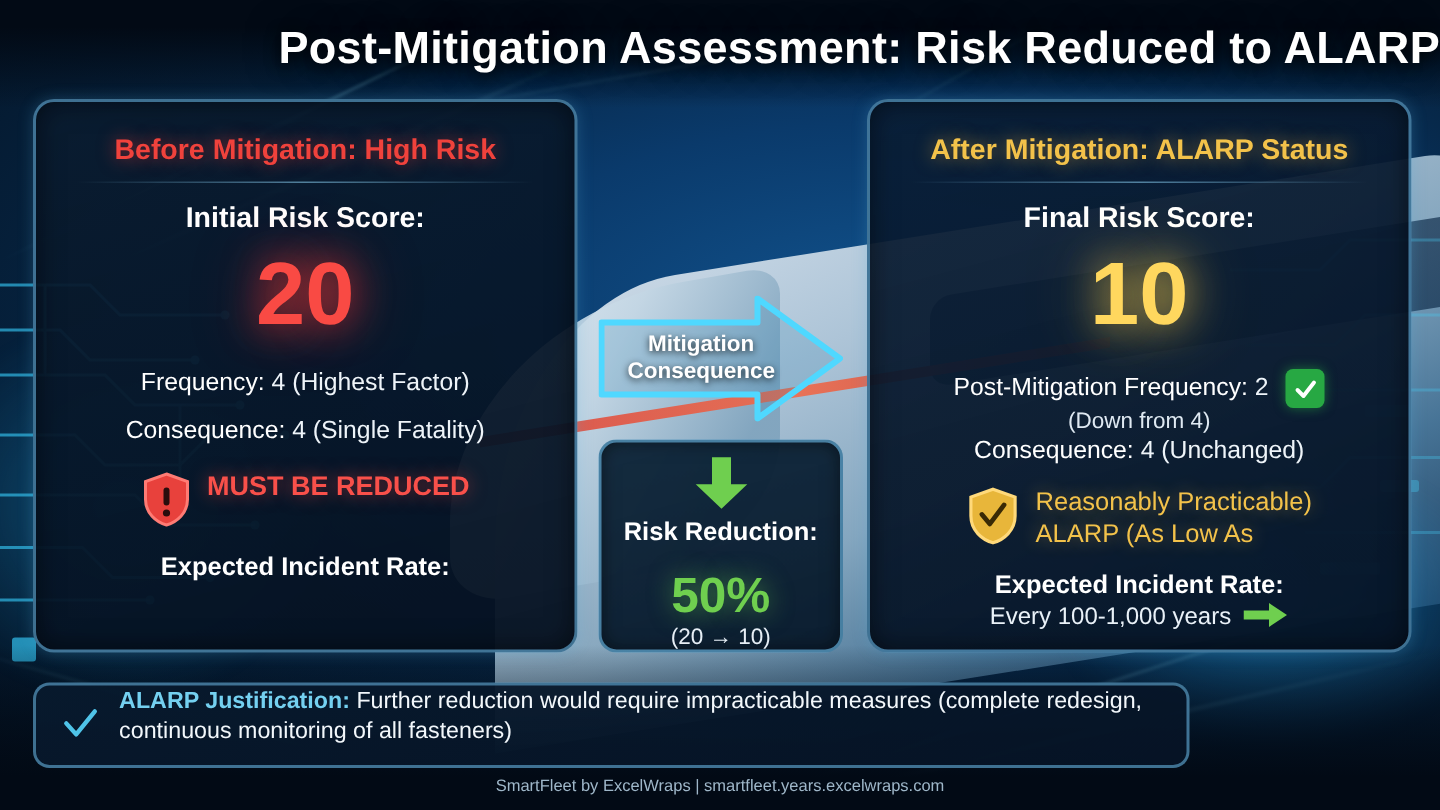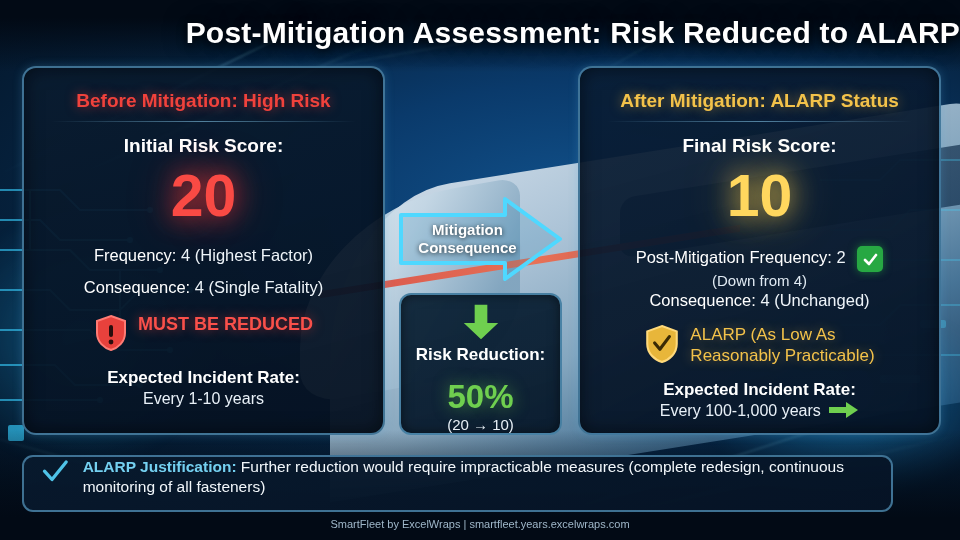--- a/index.html
+++ b/index.html
@@ -162,25 +162,25 @@
     box-shadow:0 0 12px rgba(0,0,0,.5) inset;
     display:flex; flex-direction:column; align-items:center; padding-top:8px;
   }
   #rr-label{ color:#ffffff; font-weight:bold; font-size:17px; margin-top:4px; }
   #rr-pct{ color:#6fcf4f; font-weight:bold; font-size:33px; line-height:36px; margin-top:14px;
            text-shadow:0 0 16px rgba(110,210,80,.55); }
   #rr-delta{ color:#e6eef5; font-size:15px; margin-top:1px; }
 
   
   #just-bar{
-    position:absolute; z-index:6; left:22px; top:455px; width:871px; height:57px;
+    position:absolute; z-index:6; left:22px; top:455px; width:771px; height:57px;
     background:linear-gradient(165deg, rgba(8,26,46,.93), rgba(6,20,38,.95));
     border:2px solid rgba(110,190,235,.55);
     border-radius:11px;
-    display:flex; align-items:flex-start; gap:14px; padding:0 18px;
+    display:flex; align-items:flex-end; gap:14px; padding:12px 18px;
   }
   #just-text{
     color:#f2f7fb; font-size:15.5px; line-height:20px;
   }
   #just-text b{ color:#74d0f0; font-weight:bold; }
   #footer{
     position:absolute; z-index:6; left:0; right:0; top:518px;
     text-align:center; color:#9fb7c9; font-size:11px;
   }
 </style>
@@ -270,21 +270,20 @@
     <svg width="34" height="38" viewBox="0 0 34 38">
       <path d="M17 2 L31 7 V19 C31 28 24 34 17 36 C10 34 3 28 3 19 V7 Z" fill="#e8413c" stroke="#ff7b74" stroke-width="2"></path>
       <rect x="15" y="11" width="4" height="12" rx="2" fill="#2a0d0d"></rect>
       <circle cx="17" cy="28" r="2.4" fill="#2a0d0d"></circle>
     </svg>
     <span class="badge-text" id="must-text">MUST BE REDUCED</span>
   </div>
 
   <div class="rate-block">
     <div class="rate-label">Expected Incident Rate:</div>
-    <div class="rate-value">Every 1-10 years</div>
   </div>
 </div>
 
 <div id="arrow-wrap">
   <svg width="163" height="84" viewBox="0 0 163 84">
     <path d="M2 18 H106 V2 L161 42 L106 82 V66 H2 Z" fill="rgba(30,120,170,0.18)" stroke="#4fd8ff" stroke-width="4" stroke-linejoin="round"></path>
   </svg>
   <div id="arrow-label">
     <span>Mitigation</span>
     <span>Consequence</span>
@@ -322,22 +321,22 @@
     <b>Consequence:</b>
     <span class="val">4 (Unchanged)</span>
   </div>
 
   <div class="badge-row" style="margin-top:14px">
     <svg width="36" height="40" viewBox="0 0 34 38">
       <path d="M17 2 L31 7 V19 C31 28 24 34 17 36 C10 34 3 28 3 19 V7 Z" fill="#e8b63a" stroke="#ffd97a" stroke-width="2"></path>
       <path d="M10 18 L15 24 L24 12" fill="none" stroke="#3a2a05" stroke-width="3" stroke-linecap="round" stroke-linejoin="round"></path>
     </svg>
     <span id="alarp-text">
+      <div>Reasonably Practicable)</div>
       <div>ALARP (As Low As</div>
-      <div>Reasonably Practicable)</div>
     </span>
   </div>
 
   <div class="rate-block" style="margin-top:14px">
     <div class="rate-label">Expected Incident Rate:</div>
     <div class="rate-value">
       <span>Every 100-1,000 years</span>
       <svg width="30" height="16" viewBox="0 0 30 16" style="vertical-align:-2px;margin-left:4px">
         <path d="M0 5 H17 V0 L29 8 L17 16 V11 H0 Z" fill="#6fcf4f"></path>
       </svg>

